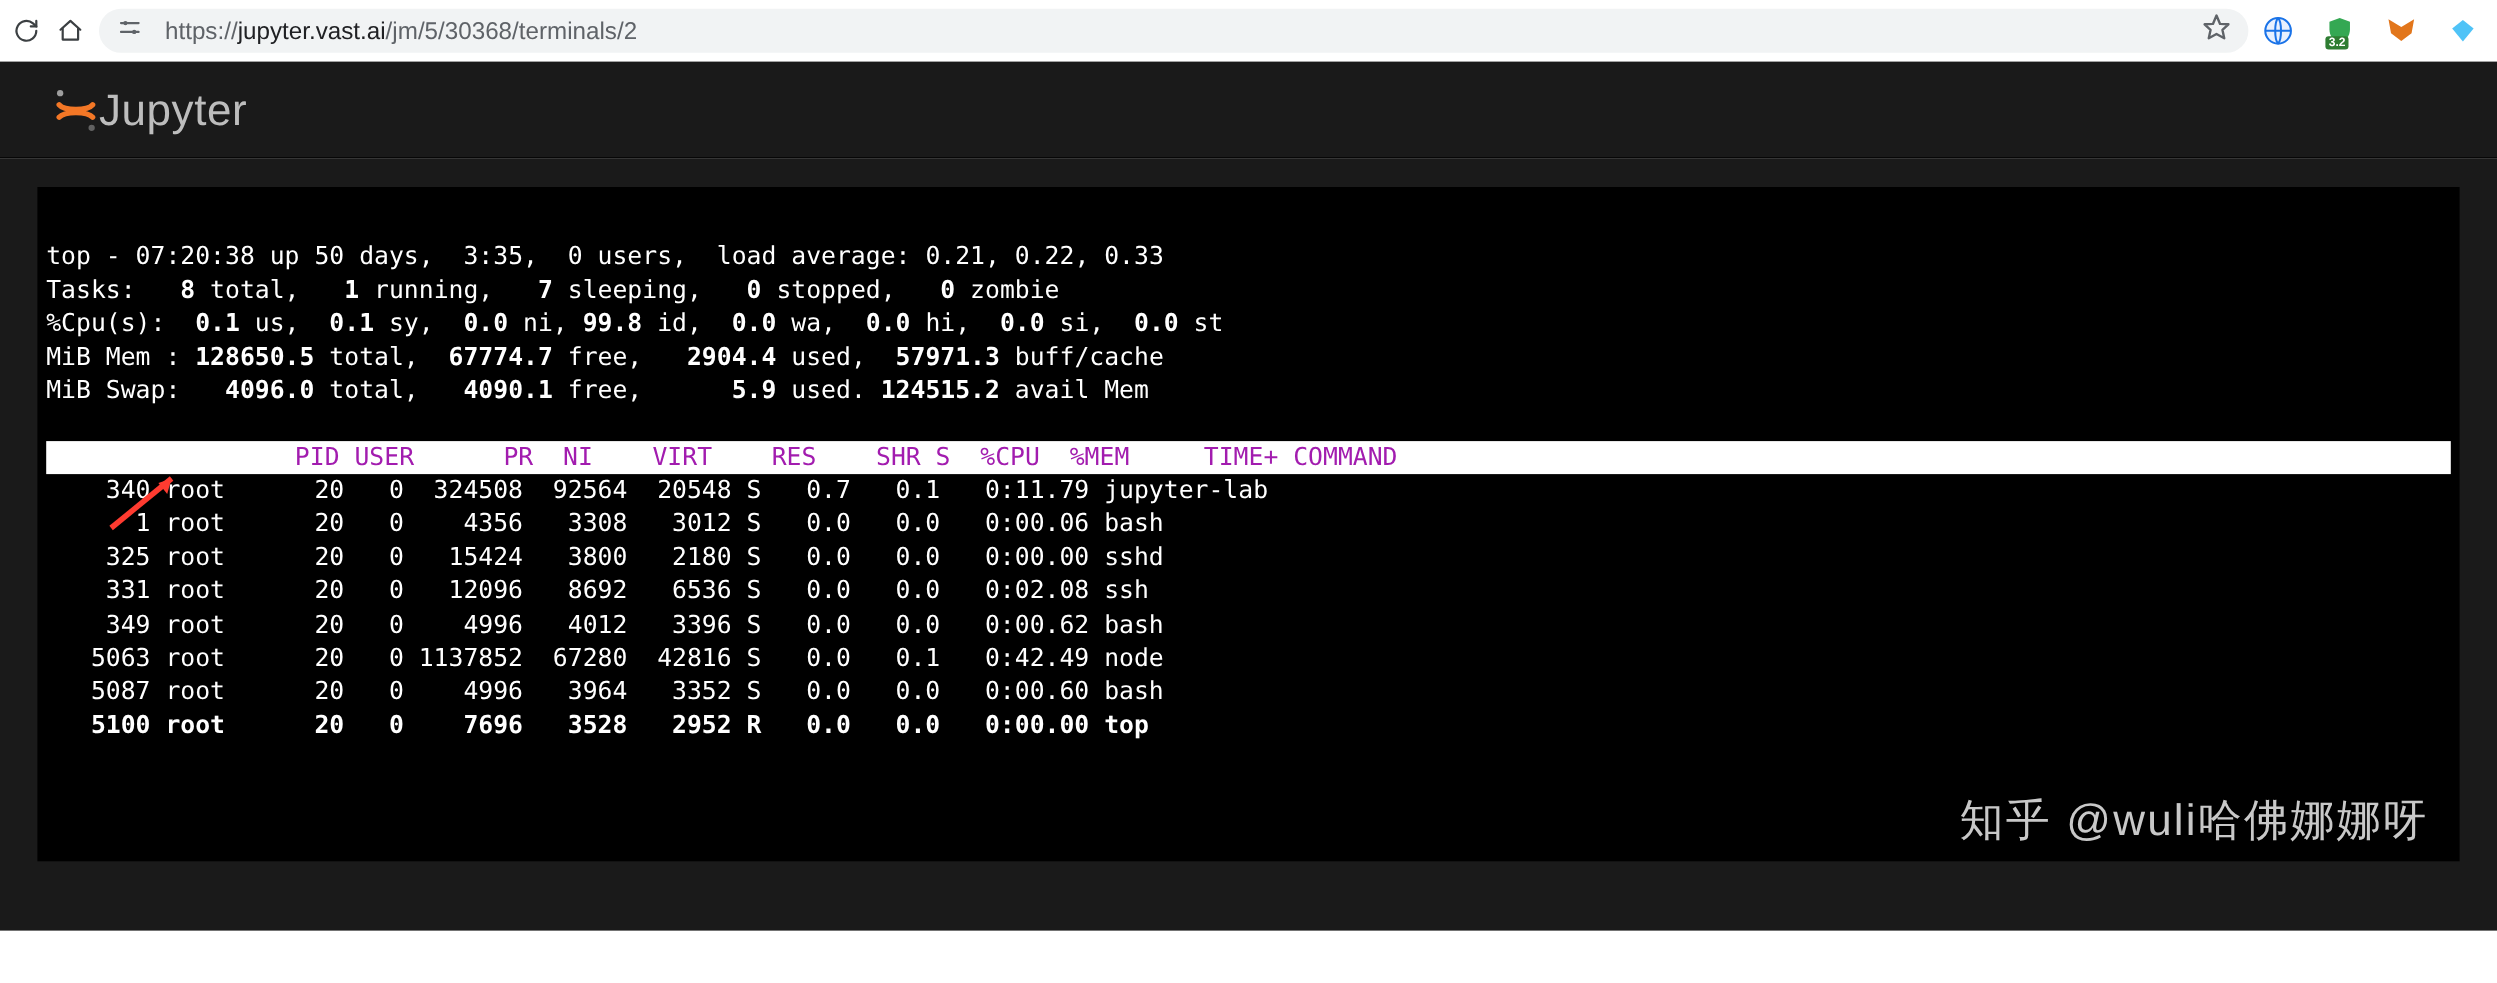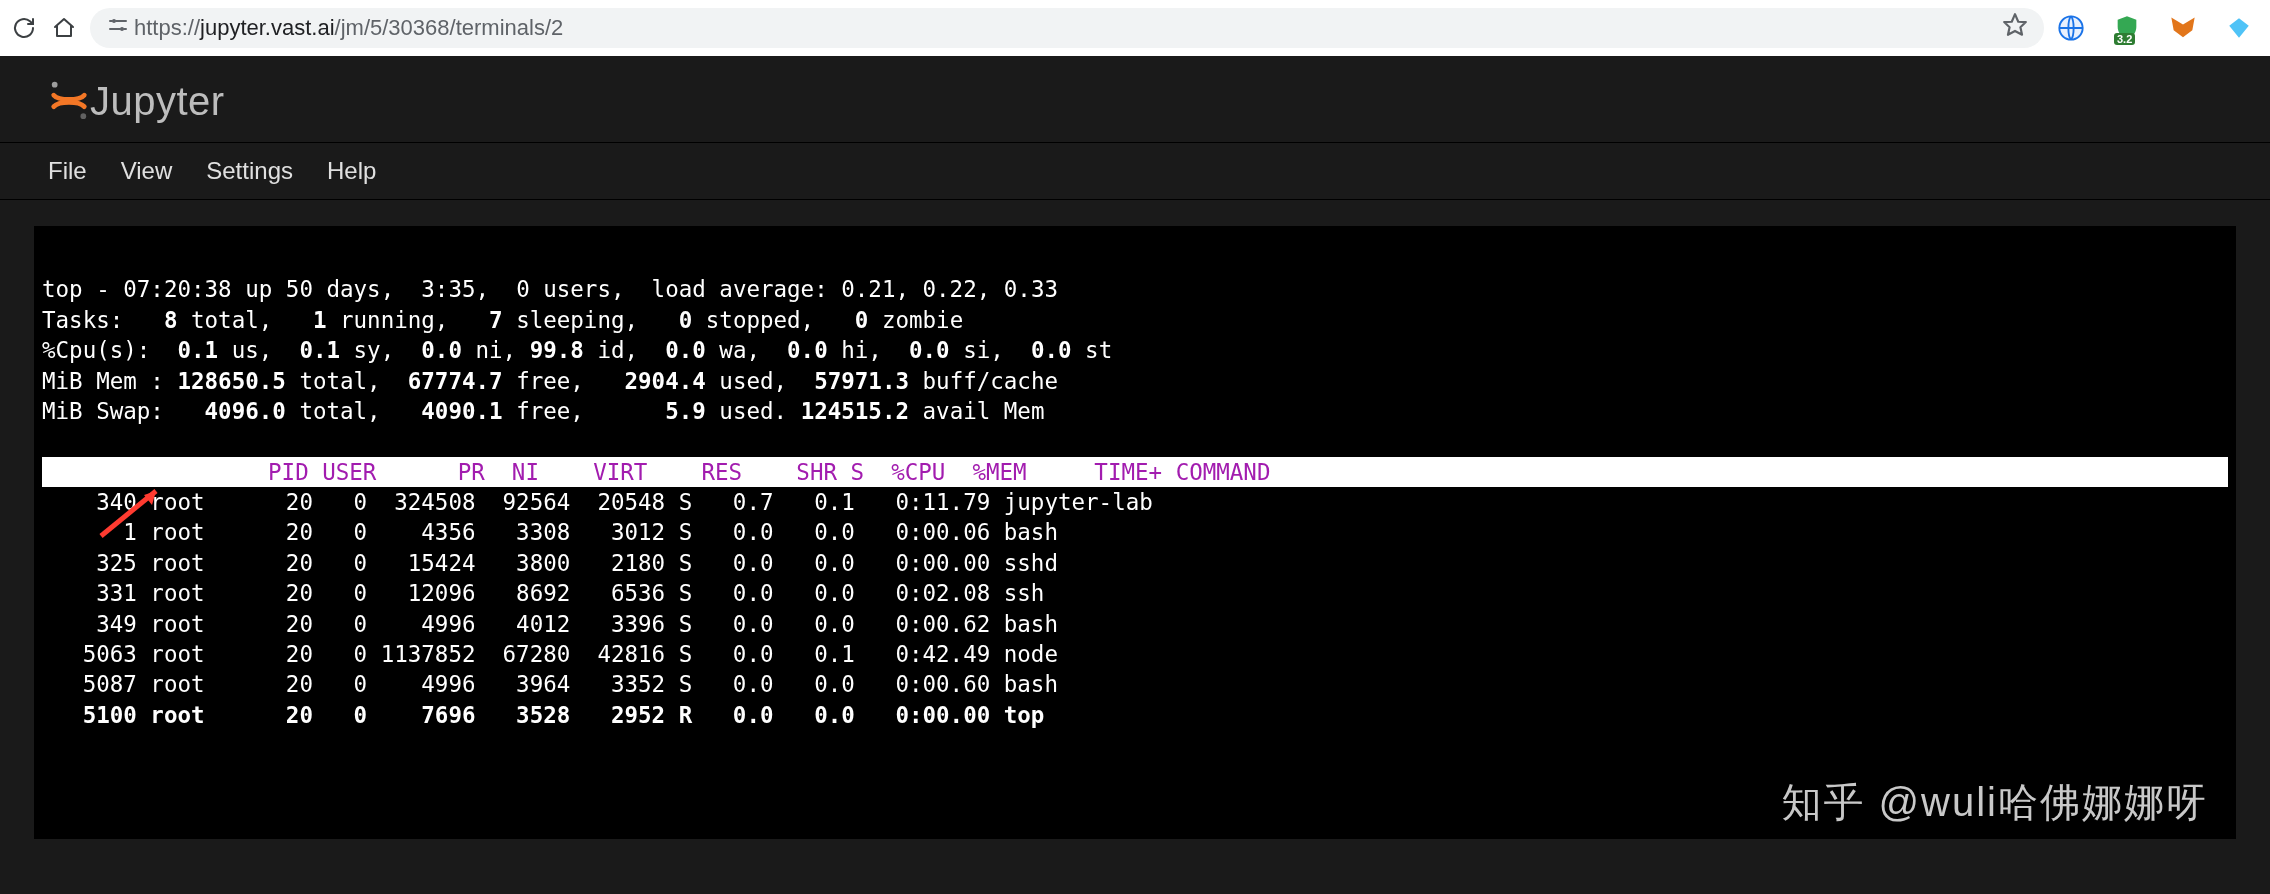--- a/index.html
+++ b/index.html
@@ -26,21 +26,21 @@
     border-radius: 50%;
   }
   .url-bar {
     flex: 1;
     height: 40px;
     border-radius: 22px;
     background: #f1f3f4;
     display: flex;
     align-items: center;
     padding: 0 16px;
-    gap: 4px;
+    gap: 20px;
     font-size: 22px;
     color: #202124;
   }
   .url-text { flex: 1; white-space: nowrap; overflow: hidden; }
   .url-text .dim { color: #5f6368; }
   .ext-icons { display: flex; gap: 26px; align-items:center; padding-right: 6px; }
   .ext-icon { width: 30px; height: 30px; display:flex;align-items:center;justify-content:center; }
   .ext-badge { position:relative; }
   .ext-badge .badge { position:absolute; bottom:-2px; left:2px; font-size:11px; background:#2e7d32; color:#fff; padding:0 3px; border-radius:3px; font-weight:600;}
   
@@ -174,26 +174,20 @@
   <div class="jup-logo-row">
     <span>
       <svg width="42" height="42" viewBox="0 0 44 44">
           <circle cx="7" cy="7" r="3" fill="#9e9e9e"></circle>
           <path d="M6 18c5 6 27 6 32 0" stroke="#f37726" stroke-width="5" fill="none" stroke-linecap="round"></path>
           <path d="M6 30c5-6 27-6 32 0" stroke="#f37726" stroke-width="5" fill="none" stroke-linecap="round"></path>
           <circle cx="37" cy="40" r="3" fill="#616161"></circle>
         </svg>
     </span>
     <span class="jup-logo-text">Jupyter</span>
-  </div>
-  <div class="jup-menubar">
-    <span class="menu-item">File</span>
-    <span class="menu-item">View</span>
-    <span class="menu-item">Settings</span>
-    <span class="menu-item">Help</span>
   </div>
 </div>
 
 <div class="work-area">
   <div class="terminal">
 <span>top - <span>07:20:38</span> up <span>50 days,  3:35</span>,  <span>0</span> users,  load average: <span>0.21, 0.22, 0.33</span></span>
 <span>Tasks:   <span class="term-bold">8</span> total,   <span class="term-bold">1</span> running,   <span class="term-bold">7</span> sleeping,   <span class="term-bold">0</span> stopped,   <span class="term-bold">0</span> zombie</span>
 <span>%Cpu(s):  <span class="term-bold">0.1</span> us,  <span class="term-bold">0.1</span> sy,  <span class="term-bold">0.0</span> ni, <span class="term-bold">99.8</span> id,  <span class="term-bold">0.0</span> wa,  <span class="term-bold">0.0</span> hi,  <span class="term-bold">0.0</span> si,  <span class="term-bold">0.0</span> st</span>
 <span>MiB Mem : <span class="term-bold">128650.5</span> total,  <span class="term-bold">67774.7</span> free,   <span class="term-bold">2904.4</span> used,  <span class="term-bold">57971.3</span> buff/cache</span>
 <span>MiB Swap:   <span class="term-bold">4096.0</span> total,   <span class="term-bold">4090.1</span> free,      <span class="term-bold">5.9</span> used. <span class="term-bold">124515.2</span> avail Mem</span>

